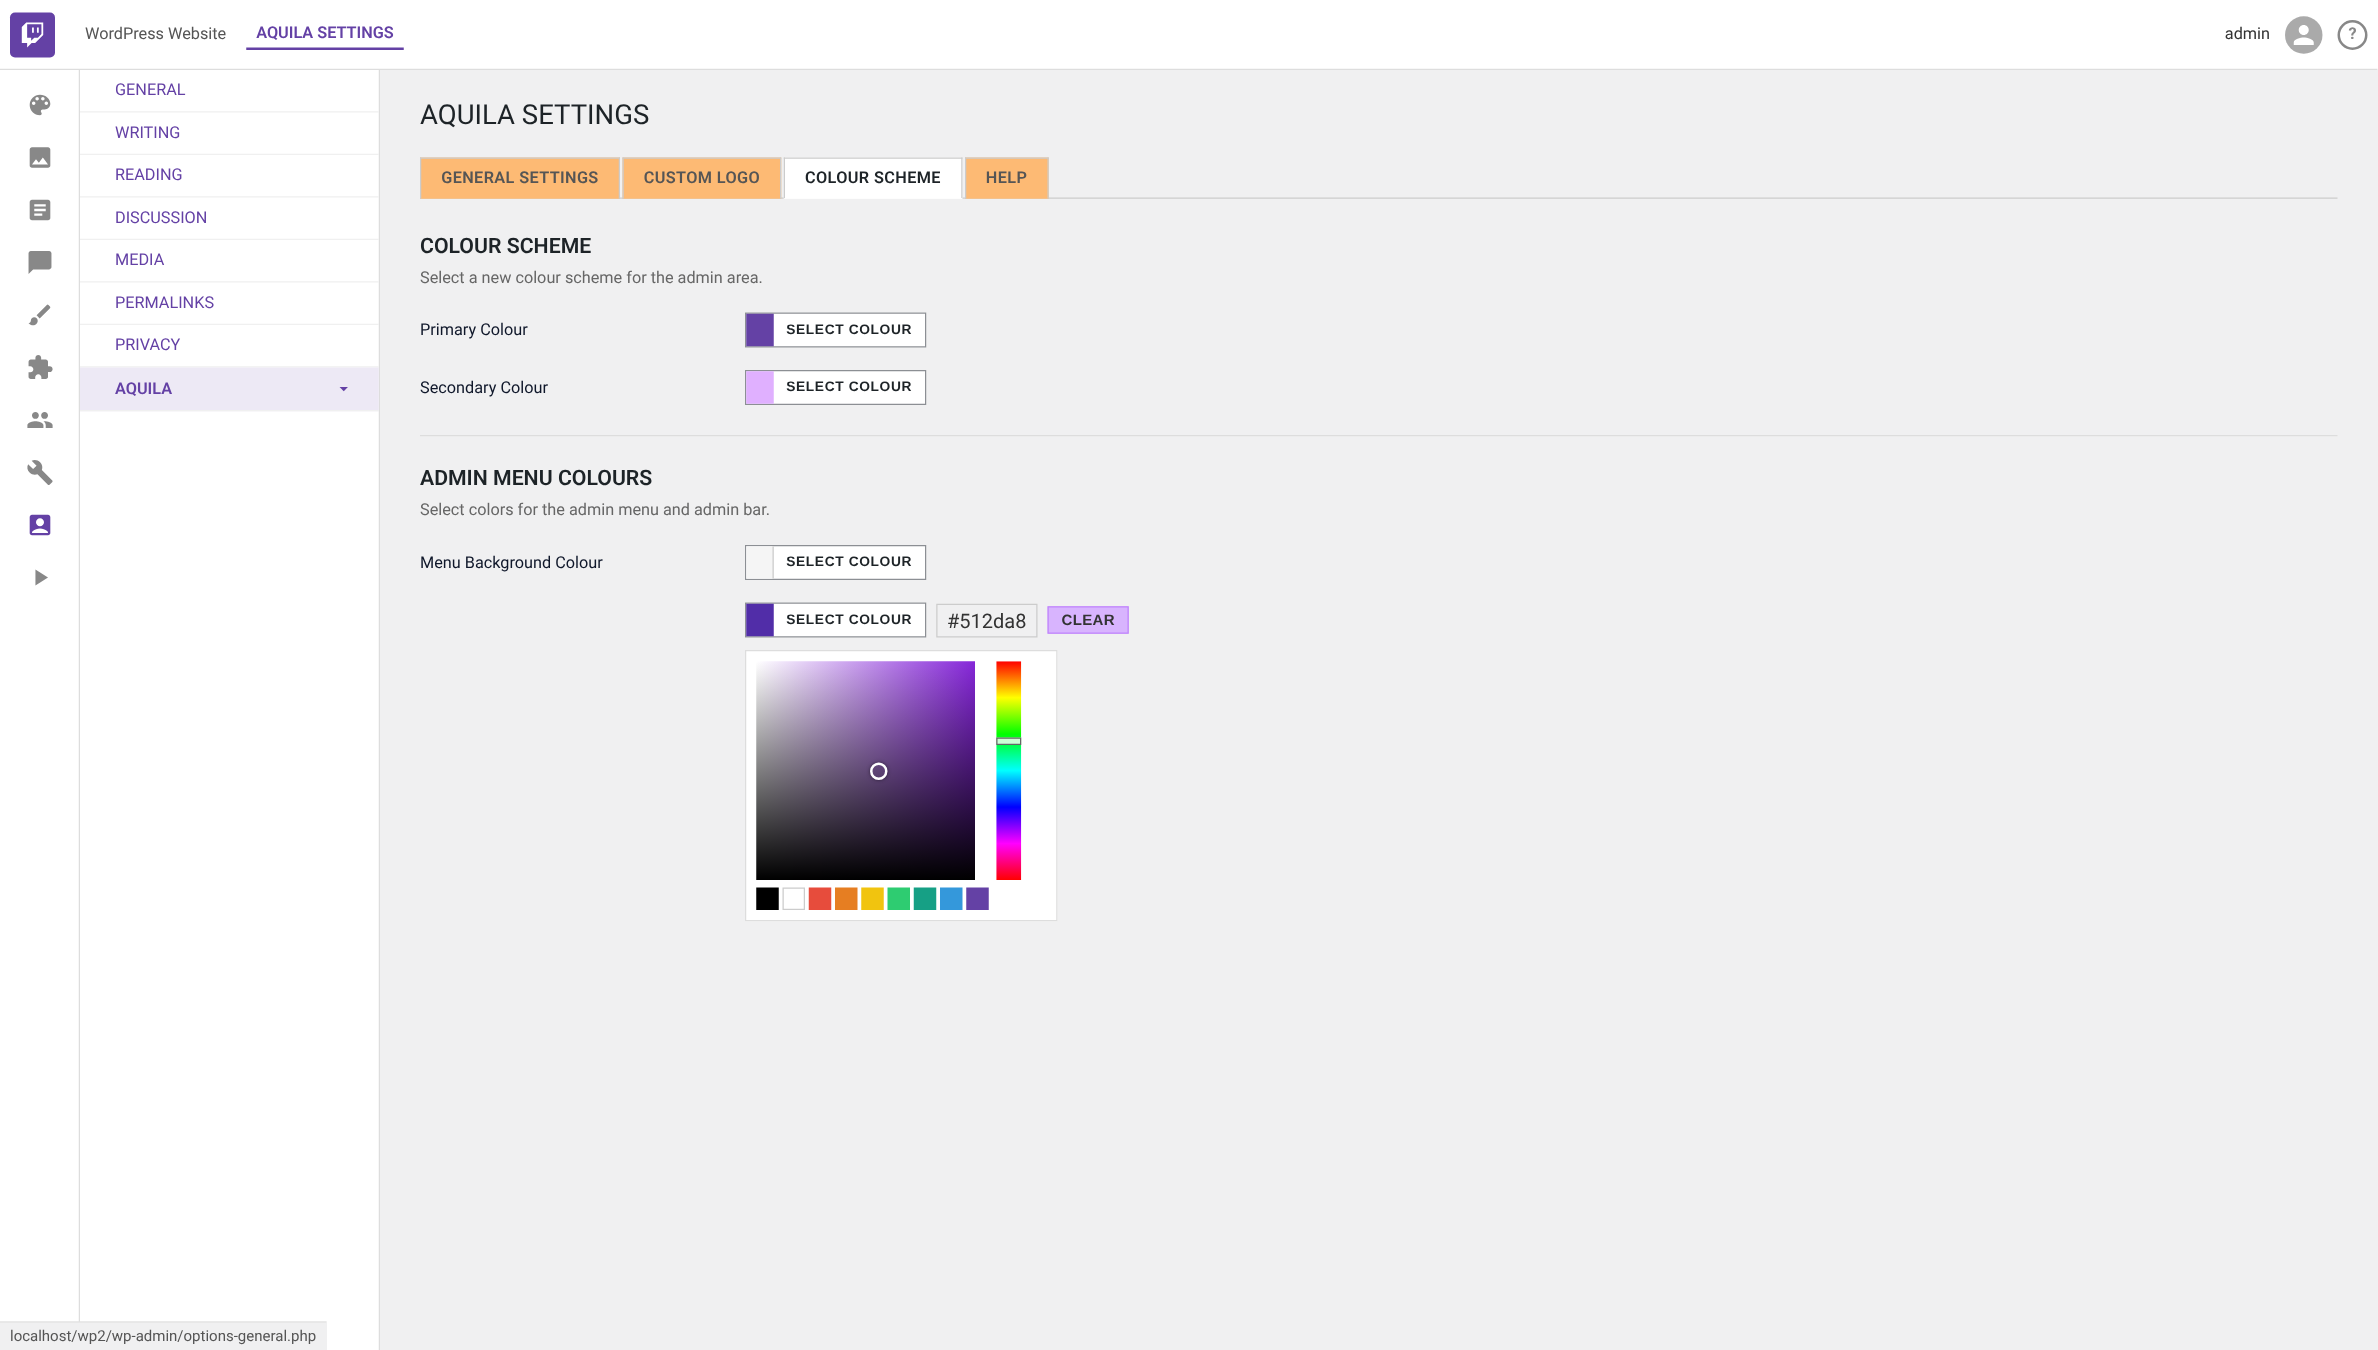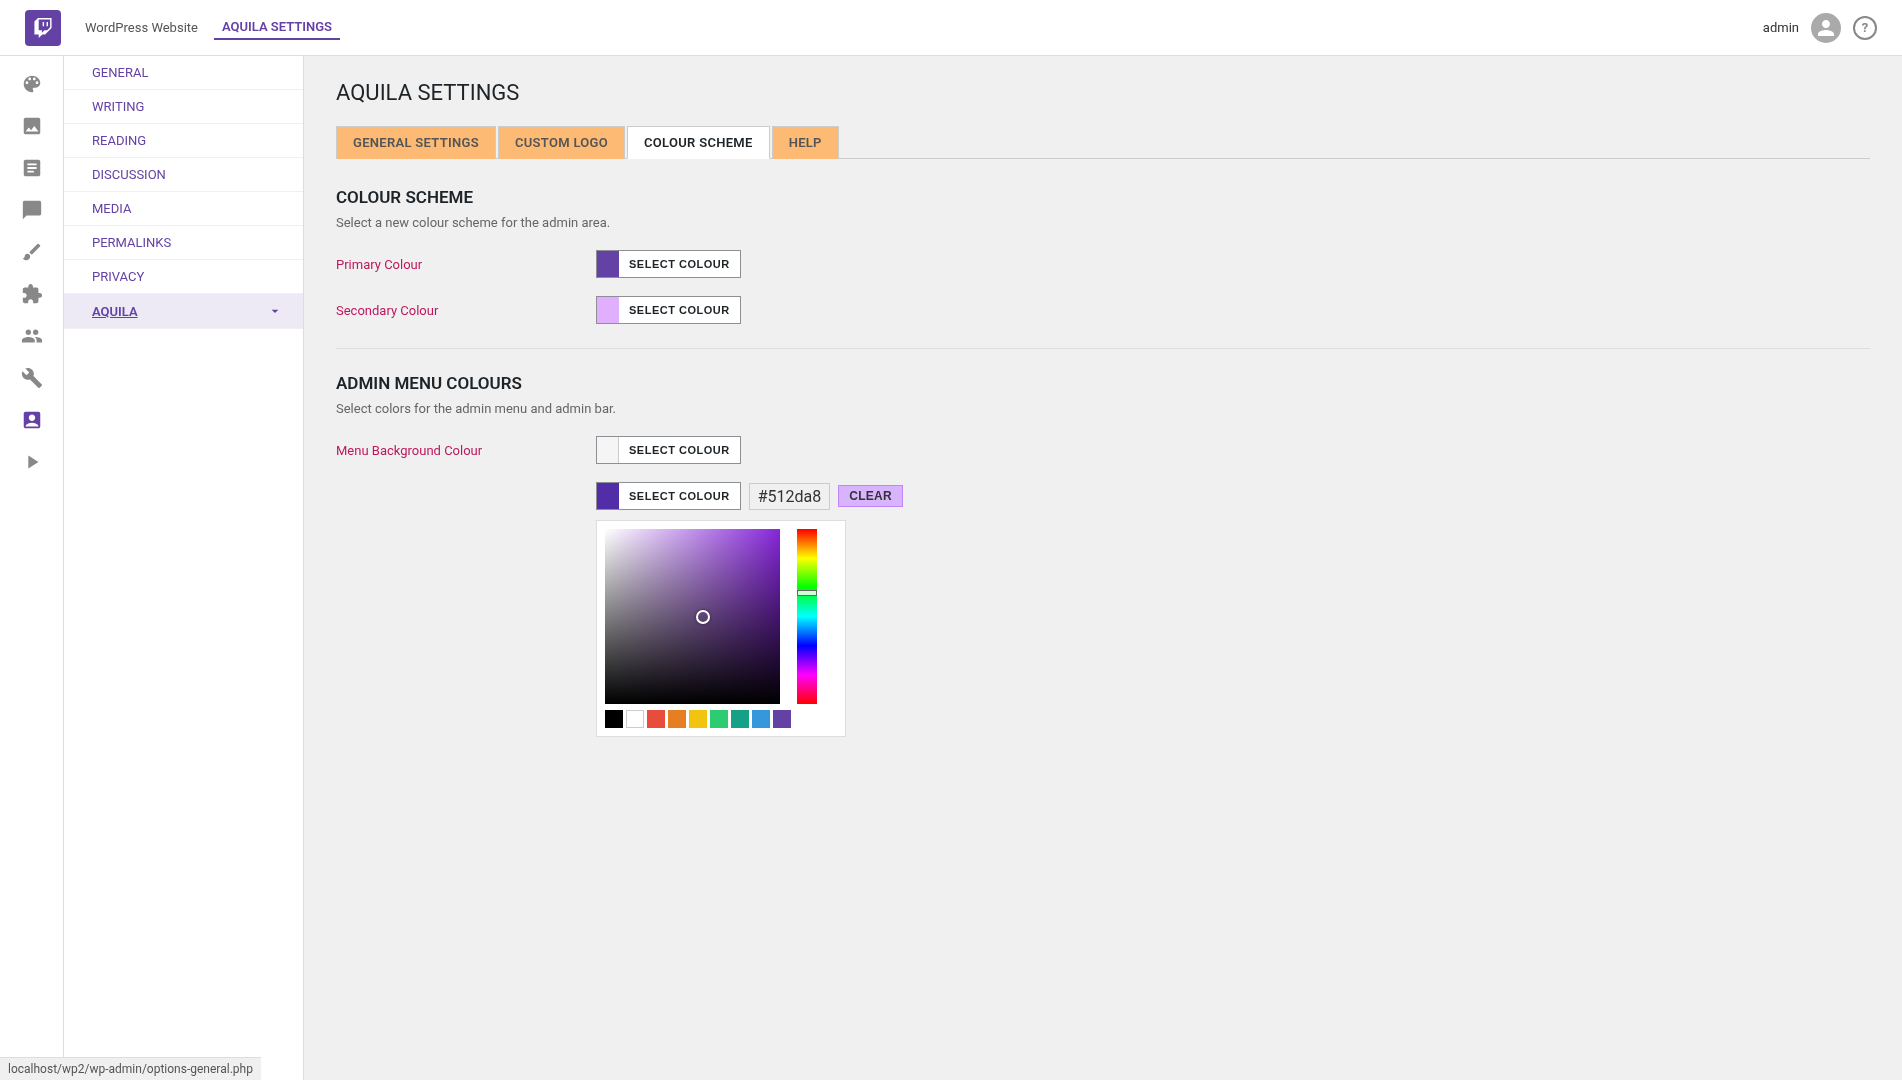--- a/index.html
+++ b/index.html
@@ -5,21 +5,21 @@
     * { box-sizing: border-box; margin: 0; padding: 0; }
     body { font-family: -apple-system, BlinkMacSystemFont, "Segoe UI", Roboto, sans-serif; background: #f0f0f1; font-size: 13px; color: #1d2327; }
 
     
     .top-bar {
       display: flex;
       align-items: center;
       background: #fff;
       border-bottom: 1px solid #ddd;
       height: 56px;
-      padding: 0 25px;
+      padding: 0 8px;
       position: fixed;
       top: 0; left: 0; right: 0;
       z-index: 100;
     }
     .top-bar-logo {
       width: 36px; height: 36px;
       background: #6441a5;
       border-radius: 4px;
       display: flex; align-items: center; justify-content: center;
       margin-right: 16px;
@@ -83,21 +83,21 @@
       letter-spacing: 0.5px;
       display: flex; align-items: center; justify-content: space-between;
     }
     .left-nav-item {
       padding: 9px 20px 9px 28px;
       font-size: 13px;
       color: #6441a5;
       cursor: pointer;
       border-bottom: 1px solid #f0f0f0;
     }
-    .left-nav-item.selected { background: #ede9f5; font-weight: 600; text-decoration: underline; }
+    .left-nav-item.selected { background: #ede9f5; font-weight: 600; }
 
     
     .main-content {
       flex: 1;
       padding: 24px 32px;
       overflow-y: auto;
     }
 
     .page-title {
       font-size: 22px;
@@ -146,21 +146,21 @@
       margin-bottom: 20px;
     }
     .form-row {
       display: flex;
       align-items: center;
       margin-bottom: 18px;
     }
     .form-label {
       width: 260px;
       font-size: 13px;
-      color: #be185d;
+      color: #0f172a;
       flex-shrink: 0;
     }
 
     
     .select-colour-btn {
       display: inline-flex;
       align-items: center;
       border: 1px solid #8c8f94;
       background: #fff;
       cursor: pointer;

